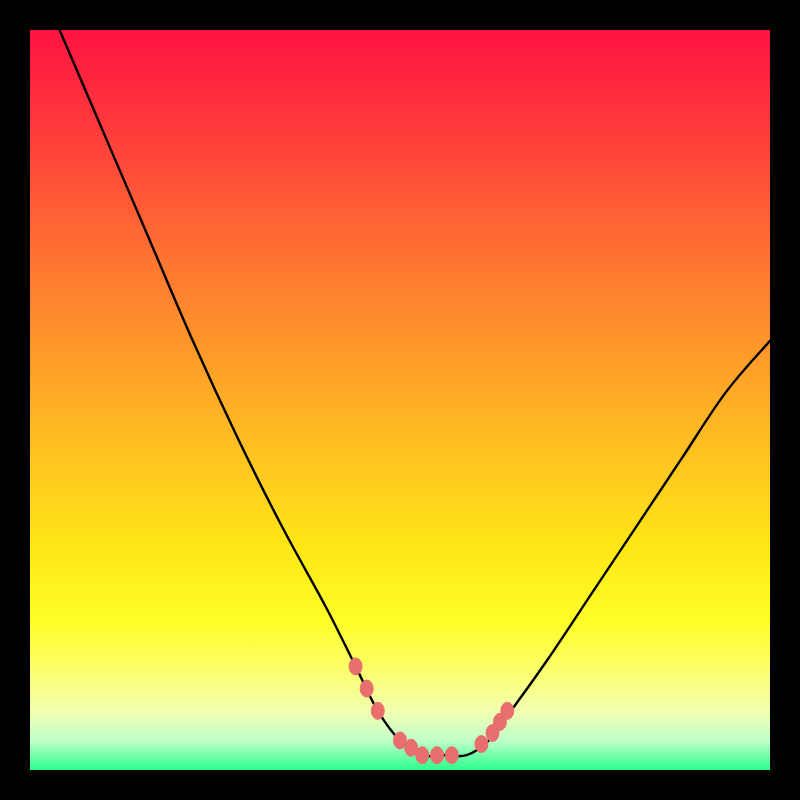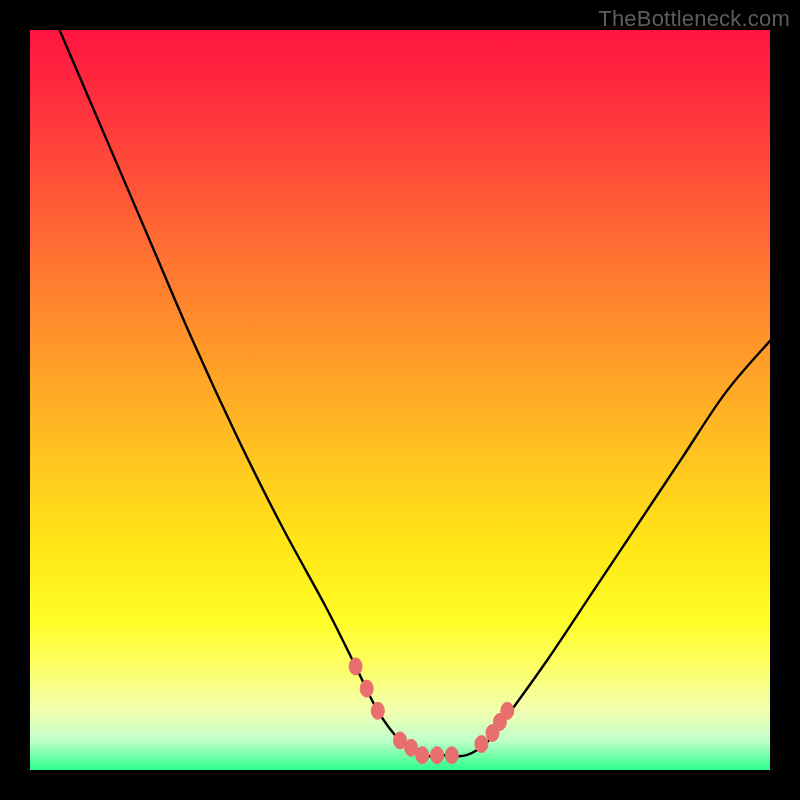--- a/index.html
+++ b/index.html
@@ -58,21 +58,20 @@
   }
   .marker {
     fill: #e86f6d;
     stroke: #e86f6d;
   }
 </style>
 </head>
 <body>
 
 <div class="frame">
-  <div class="watermark">TheBottleneck.com</div>
 
   <div class="plot-area">
     <svg class="curve" viewBox="0 0 740 740" preserveAspectRatio="none">
       <path id="curve-path" fill="none" stroke="#000" stroke-width="2.4" stroke-linecap="round" stroke-linejoin="round" d="M 29.60 0.00 C 37.59 18.65, 58.02 66.30, 74.00 103.60 C 89.98 140.90, 102.42 169.90, 118.40 207.20 C 134.38 244.50, 146.82 274.84, 162.80 310.80 C 178.78 346.76, 191.22 373.70, 207.20 407.00 C 223.18 440.30, 235.62 465.16, 251.60 495.80 C 267.58 526.44, 282.68 551.89, 296.00 577.20 C 309.32 602.51, 316.28 617.75, 325.60 636.40 C 334.92 655.05, 339.81 667.48, 347.80 680.80 C 355.79 694.12, 362.01 702.41, 370.00 710.40 C 377.99 718.39, 384.21 722.54, 392.20 725.20 C 400.19 727.86, 406.41 725.20, 414.40 725.20 C 422.39 725.20, 428.61 727.86, 436.60 725.20 C 444.59 722.54, 450.81 718.39, 458.80 710.40 C 466.79 702.41, 470.34 695.45, 481.00 680.80 C 491.66 666.15, 503.35 650.31, 518.00 629.00 C 532.65 607.69, 546.42 586.38, 562.40 562.40 C 578.38 538.42, 590.82 519.78, 606.80 495.80 C 622.78 471.82, 635.22 453.18, 651.20 429.20 C 667.18 405.22, 679.62 383.91, 695.60 362.60 C 711.58 341.29, 732.01 320.12, 740.00 310.80"></path>
       <g id="marker-group">
           <ellipse cx="325.60" cy="636.40" rx="6.5" ry="8.5" class="marker"></ellipse>
           <ellipse cx="336.70" cy="658.60" rx="6.5" ry="8.5" class="marker"></ellipse>
           <ellipse cx="347.80" cy="680.80" rx="6.5" ry="8.5" class="marker"></ellipse>
           <ellipse cx="370.00" cy="710.40" rx="6.5" ry="8.5" class="marker"></ellipse>
           <ellipse cx="381.10" cy="717.80" rx="6.5" ry="8.5" class="marker"></ellipse>

